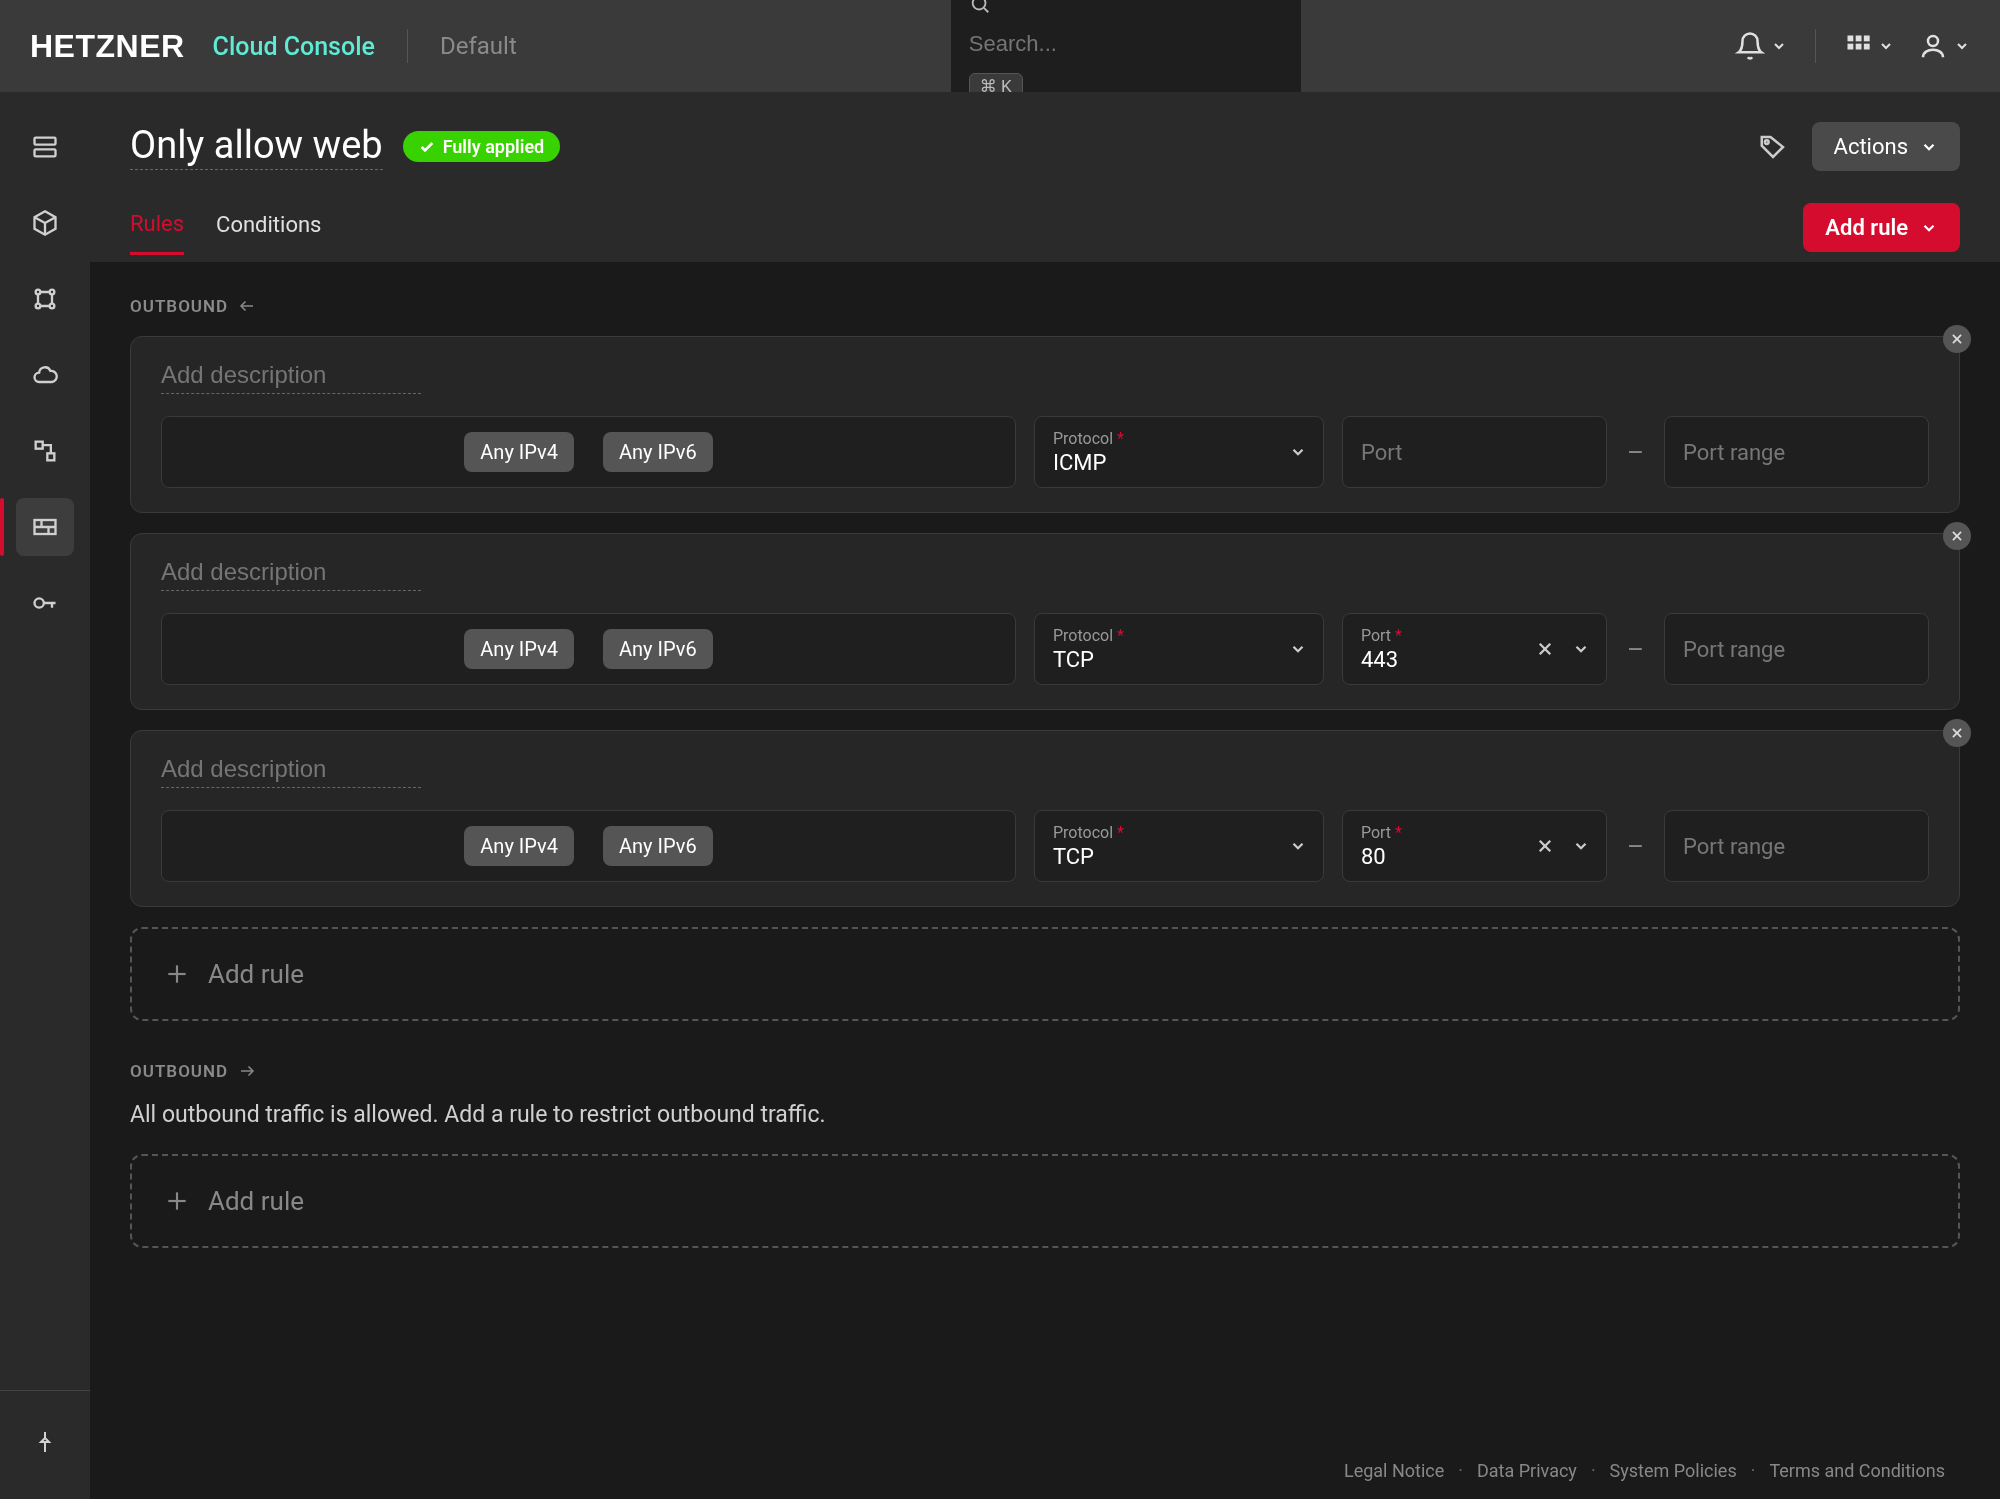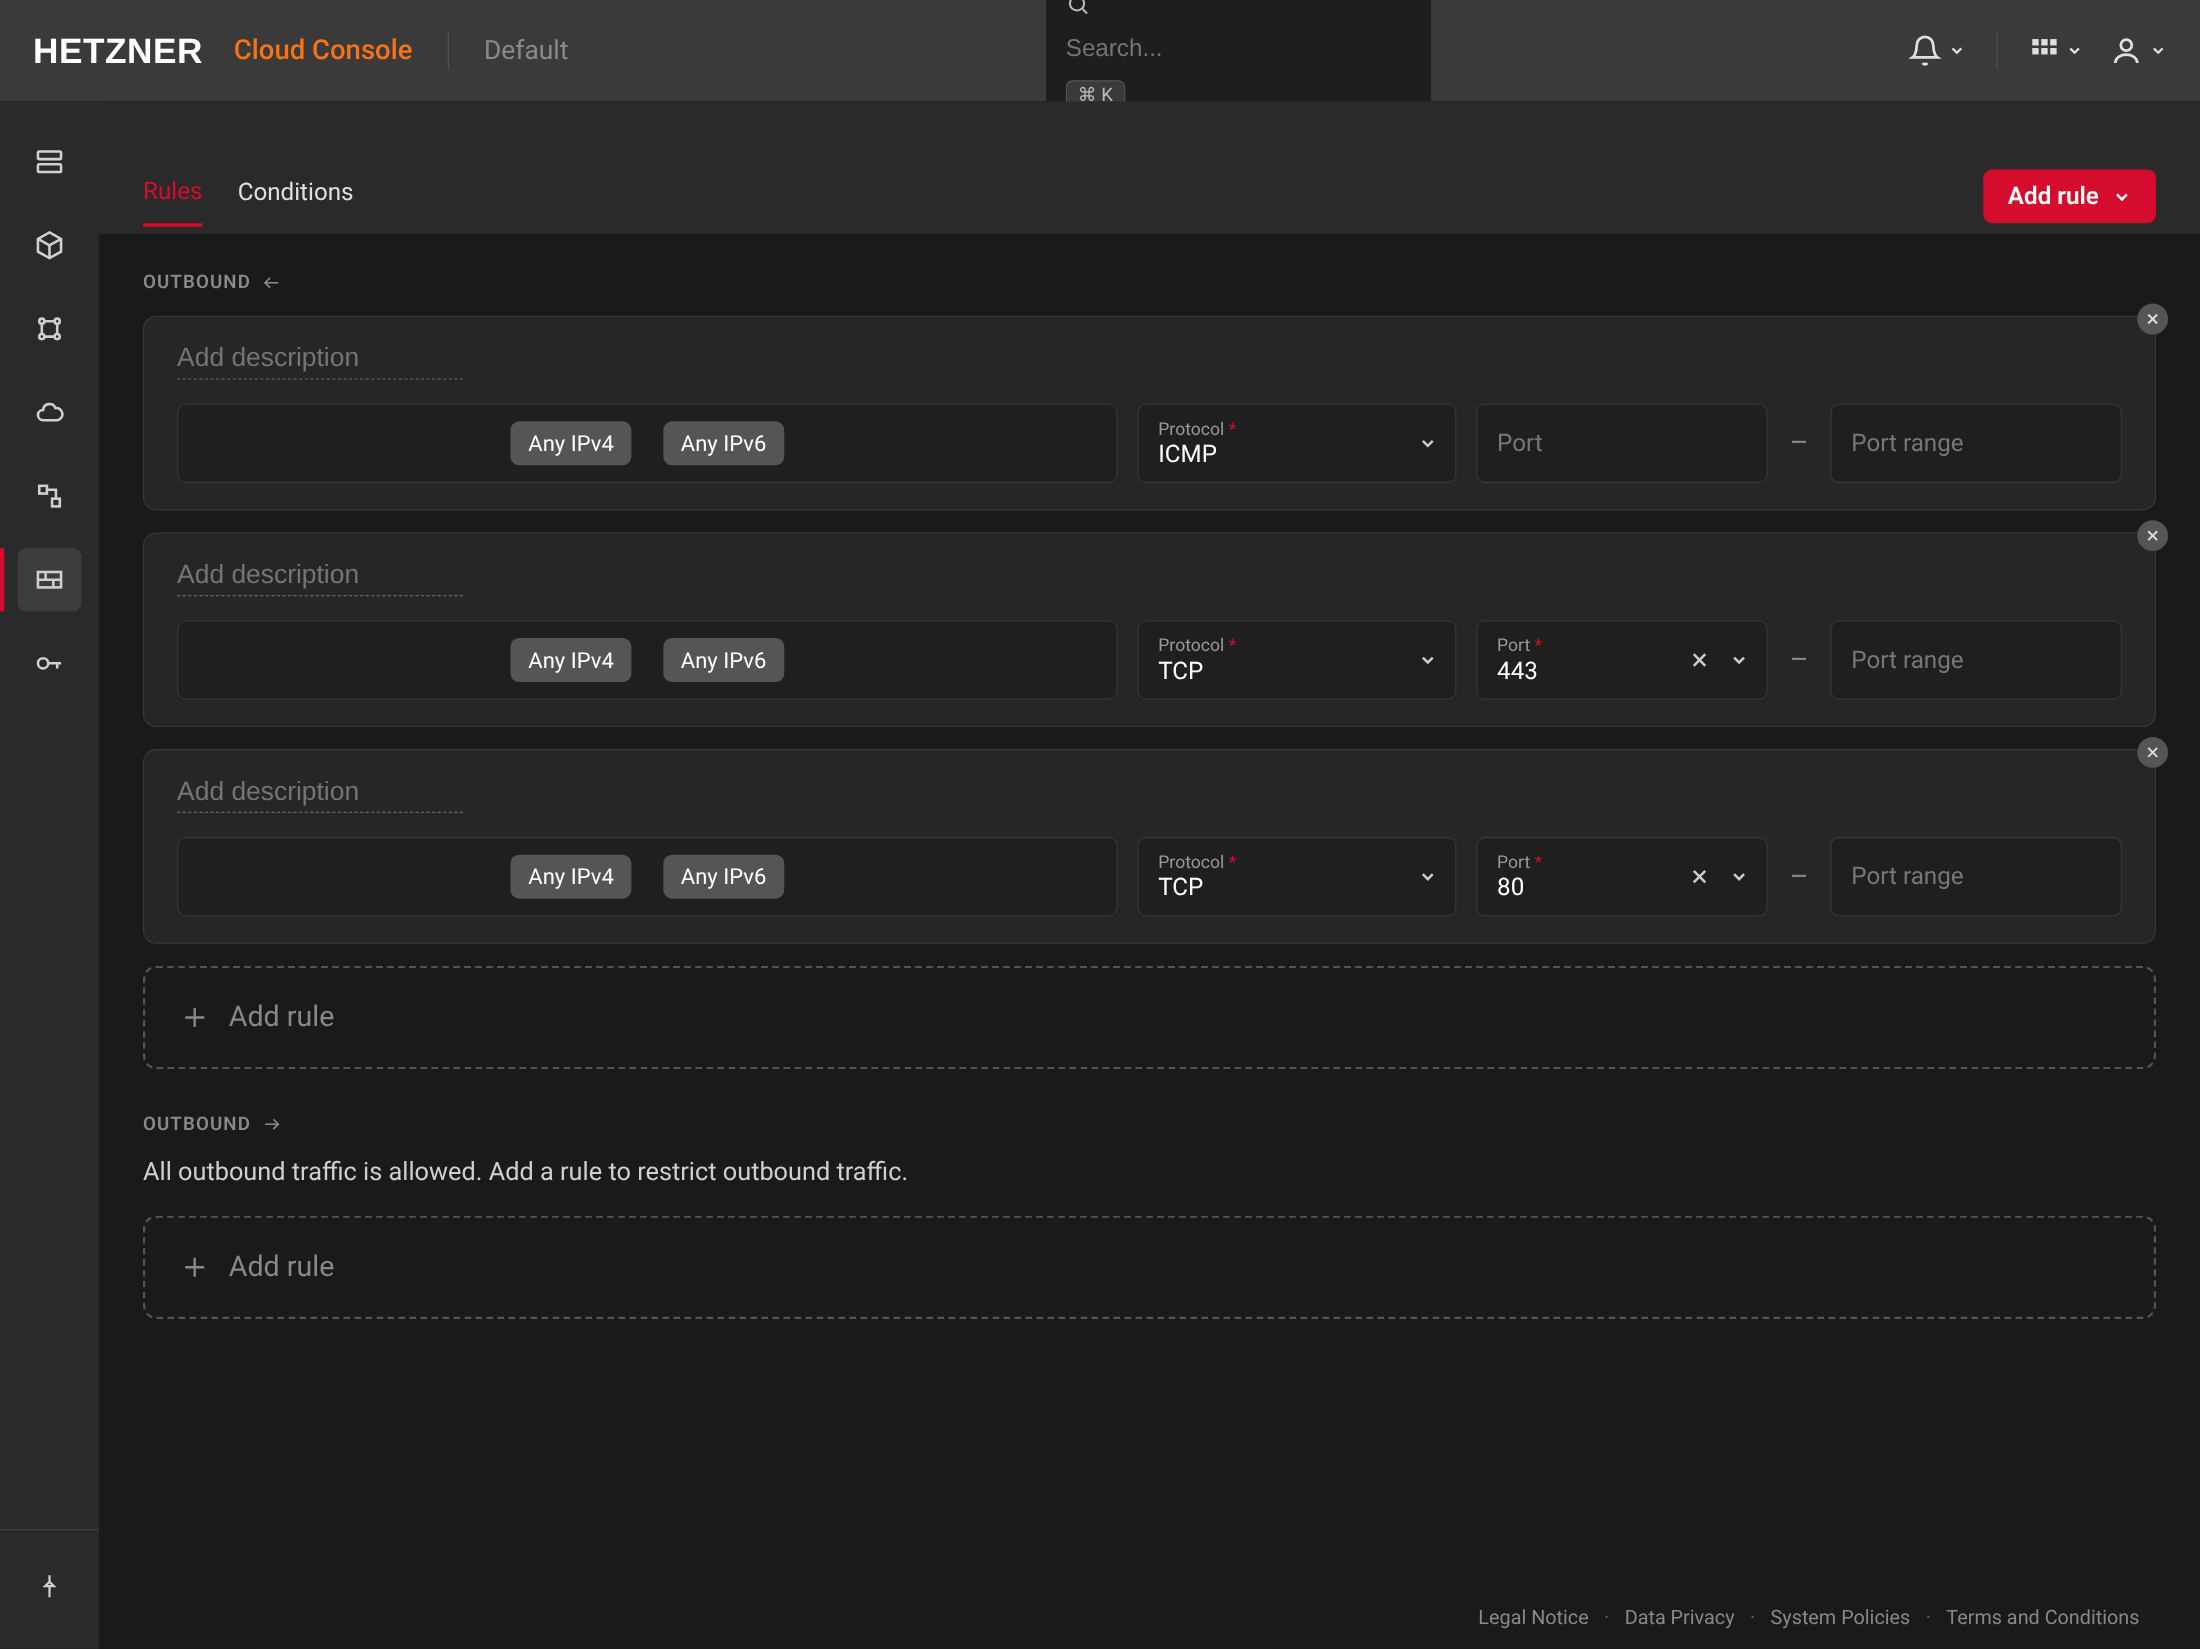--- a/index.html
+++ b/index.html
@@ -19,21 +19,21 @@
   padding: 0 30px;
   gap: 28px;
 }
 .logo {
   letter-spacing: 0.5px;
   font-weight: 800;
   font-size: 32px;
   font-family: Arial, sans-serif;
   color: white;
 }
-.console-label { font-size: 25px; color: #f97316; font-weight: 500; }
+.console-label { font-size: 25px; color: #5eead4; font-weight: 500; }
 .divider-v { width: 1px; height: 34px; background: #555; margin: 0 4px; }
 .project-label { font-size: 24px; color: #8a8a8a; }
 .search-wrap { margin-left: auto; margin-right: auto; }
 .search-box {
   display: flex; align-items: flex-start; background: #1e1e1e;
   border-radius: 8px; padding: 10px 18px; width: 350px; gap: 16px; flex-direction: column;
 }
 .search-icon { width: 22px; height: 22px; }
 .search-input {
   background: none; border: none; outline: none; color: #aaa;
@@ -241,20 +241,43 @@
       <div class="sidebar-item">
         <svg width="24" height="24" viewBox="0 0 24 24" fill="none" stroke="currentColor" stroke-width="2">
             <path d="M12 2v6l4 4H8l4-4V2zM12 12v10"></path>
           </svg>
       </div>
     </div>
   </div>
 
   <div class="main">
     <div class="header-zone">
+      <div class="title-row">
+        <span class="page-title">Only allow web</span>
+        <span class="badge-applied">
+          <svg width="16" height="16" viewBox="0 0 24 24" fill="none" stroke="white" stroke-width="4">
+              <polyline points="4 12 9 17 20 6"></polyline>
+            </svg>
+          <span>Fully applied</span>
+        </span>
+        <div class="title-actions">
+          <span class="tag-icon">
+            <svg width="30" height="30" viewBox="0 0 24 24" fill="none" stroke="currentColor" stroke-width="2">
+                <path d="M20 12l-8 8-9-9V4h7l10 8z"></path>
+                <circle cx="7" cy="8" r="1.5"></circle>
+              </svg>
+          </span>
+          <div class="actions-btn">
+            <span>Actions</span>
+            <svg width="18" height="18" viewBox="0 0 24 24" fill="none" stroke="currentColor" stroke-width="3">
+                <polyline points="6 9 12 15 18 9"></polyline>
+              </svg>
+          </div>
+        </div>
+      </div>
       <div class="tabs-row">
         <div class="tab active">Rules</div>
         <div class="tab">Conditions</div>
         <div class="add-rule-btn">
           <span>Add rule</span>
           <svg width="18" height="18" viewBox="0 0 24 24" fill="none" stroke="currentColor" stroke-width="3">
               <polyline points="6 9 12 15 18 9"></polyline>
             </svg>
         </div>
       </div>

